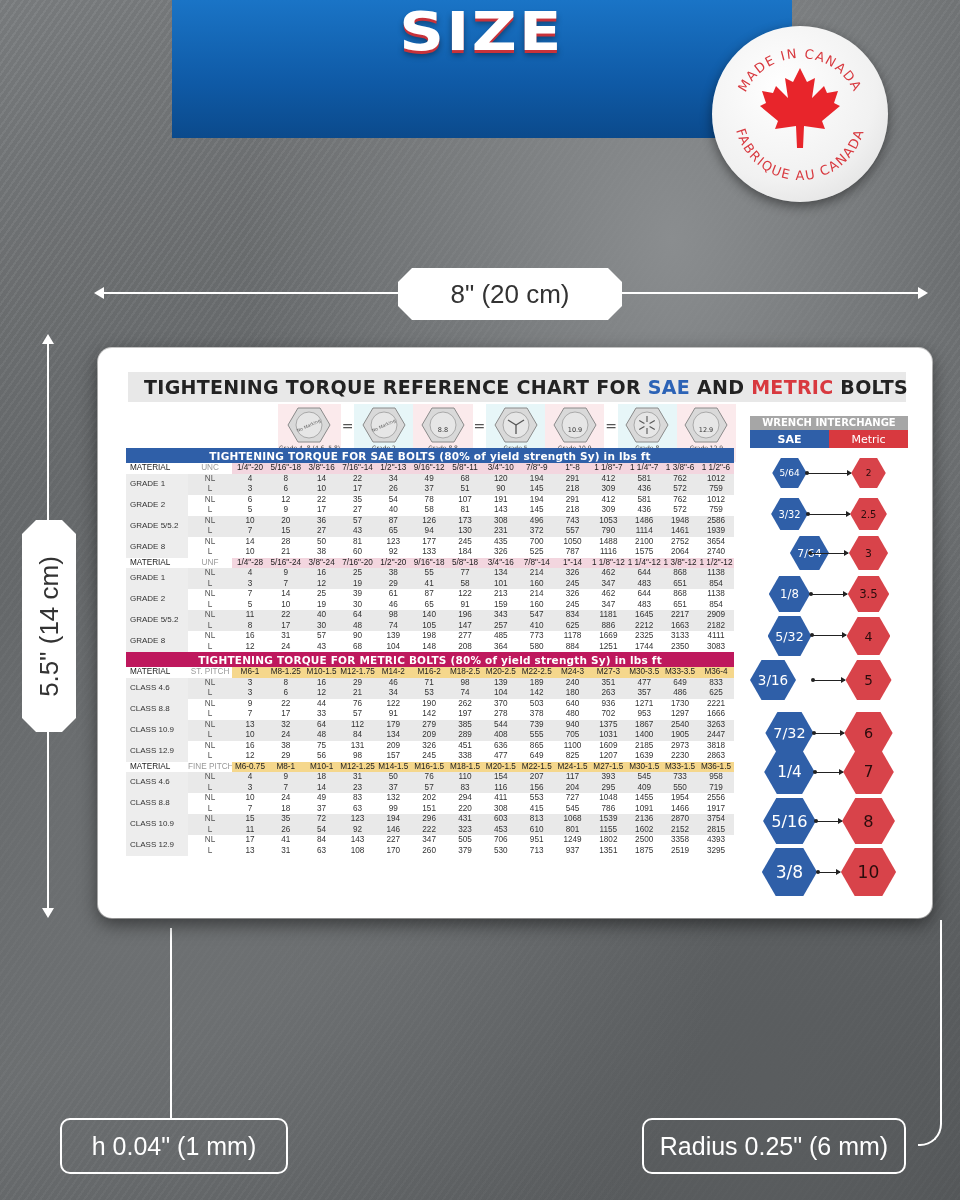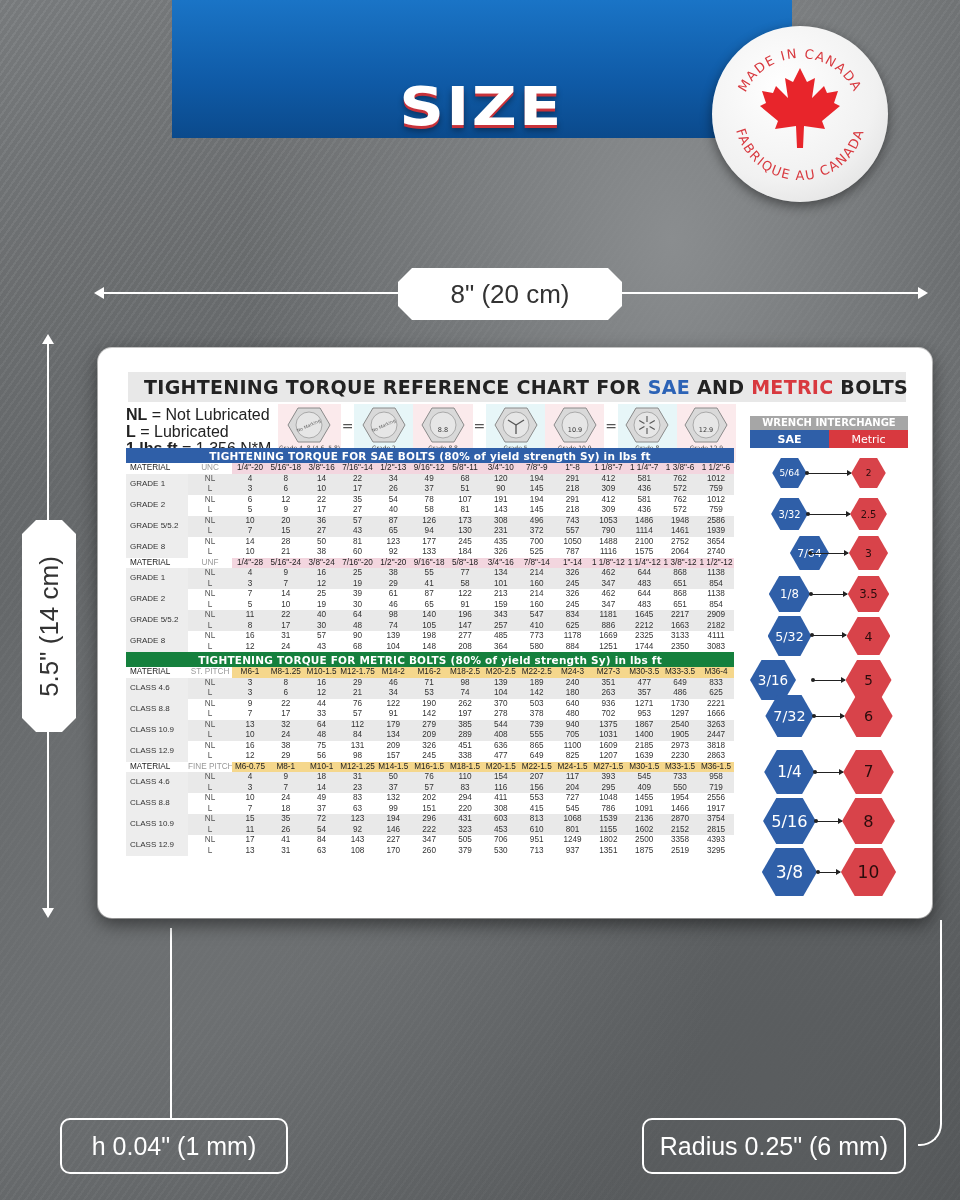--- a/index.html
+++ b/index.html
@@ -11,21 +11,21 @@
       radial-gradient(ellipse at 70% 20%, #8a8d8f 0%, transparent 45%),
       radial-gradient(ellipse at 20% 70%, #6e7173 0%, transparent 50%),
       radial-gradient(ellipse at 80% 90%, #5a5d5f 0%, transparent 50%),
       repeating-linear-gradient(125deg, rgba(255,255,255,0.04) 0 2px, rgba(0,0,0,0.03) 2px 6px),
       linear-gradient(160deg, #7b7e80 0%, #5f6264 40%, #6c6f71 70%, #4d5052 100%);
   }
   
   .banner {
     position: absolute; left: 172px; top: 0; width: 620px; height: 138px;
     background: linear-gradient(180deg, #1a74c6 0%, #0f5aa6 60%, #0b4a8c 100%);
-    display: flex; align-items: flex-end; justify-content: center;
+    display: flex; align-items: flex-start; justify-content: center;
   }
   .banner-title {
     font-family: "DejaVu Sans", sans-serif; font-weight: 900; font-size: 54px;
     color: #ffffff; letter-spacing: 2px;
     text-shadow: 0 3px 0 #c8323a, 0 5px 6px rgba(0,0,0,0.4);
     transform: scaleX(1.15);
   }
   
   .seal {
     position: absolute; left: 712px; top: 26px; width: 176px; height: 176px;
@@ -116,21 +116,21 @@
   .grade-tensile { font-size: 5.5px; color: #666; line-height: 7px; white-space: nowrap; }
   .grade-eq { width: 14px; display: flex; align-items: center; justify-content: center; font-size: 14px; color: #555; padding-bottom: 14px; }
 
   
   .tables { position: absolute; left: 28px; top: 100px; width: 608px; }
   .sec-head {
     height: 15px; color: #fff; font-weight: bold; font-size: 10.5px;
     display: flex; align-items: center; justify-content: center; letter-spacing: 0.2px;
   }
   .sec-head.blue { background: #2f5fa8; }
-  .sec-head.red { background: #15803d; }
+  .sec-head.red { background: #be185d; }
   table { border-collapse: collapse; width: 608px; table-layout: fixed; }
   td {
     font-family: "Liberation Sans", sans-serif; font-size: 8.2px; color: #333;
     text-align: center; height: 10.5px; line-height: 10.5px; padding: 0; white-space: nowrap; overflow: hidden;
   }
   tr.hdr td { color: #222; }
   tr.hdr td.mat { text-align: left; padding-left: 4px; }
   tr.hdr td.thread { color: #999; }
   tr.hdr.sae-h td.size { background: #f3d6df; }
   tr.hdr.met-h td.size { background: #f5d78c; }
@@ -204,25 +204,20 @@
     <svg class="logo" viewBox="0 0 38 26">
       <path d="M4 3 V16 Q4 23 11 23 Q18 23 18 16 V3" fill="none" stroke="#c0392b" stroke-width="3"></path>
       <path d="M18 23 V10 Q18 3 25 3 Q32 3 32 10 V23" fill="none" stroke="#2f5fa8" stroke-width="3"></path>
       <path d="M25 23 V10" fill="none" stroke="#7a4a8a" stroke-width="2.5"></path>
     </svg>
     <div class="title-text">
       <span>TIGHTENING TORQUE REFERENCE CHART FOR </span><span class="sae">SAE</span><span> AND </span><span class="metric">METRIC</span><span> BOLTS</span>
     </div>
   </div>
 
-  <div class="legend">
-    <div><b>NL</b><span> = Not Lubricated</span></div>
-    <div><b>L</b><span> = Lubricated</span></div>
-    <div><b>1 lbs ft</b><span> = 1.356 N*M</span></div>
-  </div>
 
   <div class="grades" id="grades">
       <div class="grade pink" style="width: 66px;">
         <svg width="44" height="38" viewBox="0 0 44 38">
         <polygon points="11,2 33,2 43,19 33,36 11,36 1,19" fill="#d9d9d9" stroke="#8a8a8a" stroke-width="1"></polygon>
         <circle cx="22" cy="19" r="13" fill="#e6e6e6" stroke="#9a9a9a" stroke-width="0.8"></circle>
         <text x="22" y="21" font-size="4.5" fill="#666" text-anchor="middle" transform="rotate(-25 22 20)" font-family="DejaVu Sans, sans-serif">No Marking</text>
       </svg>
       <div class="grade-name">Grade 4, 8 (4.6, 5.8)</div>
       <div class="grade-tensile">Tensile: 60,900 psi</div>
@@ -1051,21 +1046,21 @@
           <span>3/16</span>
         </div>
       </div>
       <div class="arrow" style="position:absolute;left:63px;width:32px;top:20px;"></div>
       <div style="width:79px;display:flex;justify-content:center;">
         <div class="hex met" style="width:46px;height:40px;font-size:13.5px;">
           <span>5</span>
         </div>
       </div>
       </div>
-      <div class="pair" style="top: 279px;">
+      <div class="pair" style="top: 296px;">
       <div style="width:79px;display:flex;justify-content:center;">
         <div class="hex sae" style="width:48.3px;height:42px;font-size:14.4px;">
           <span>7/32</span>
         </div>
       </div>
       <div class="arrow" style="position:absolute;left:64.15px;width:29.700000000000003px;top:21px;"></div>
       <div style="width:79px;display:flex;justify-content:center;">
         <div class="hex met" style="width:48.3px;height:42px;font-size:14.4px;">
           <span>6</span>
         </div>

